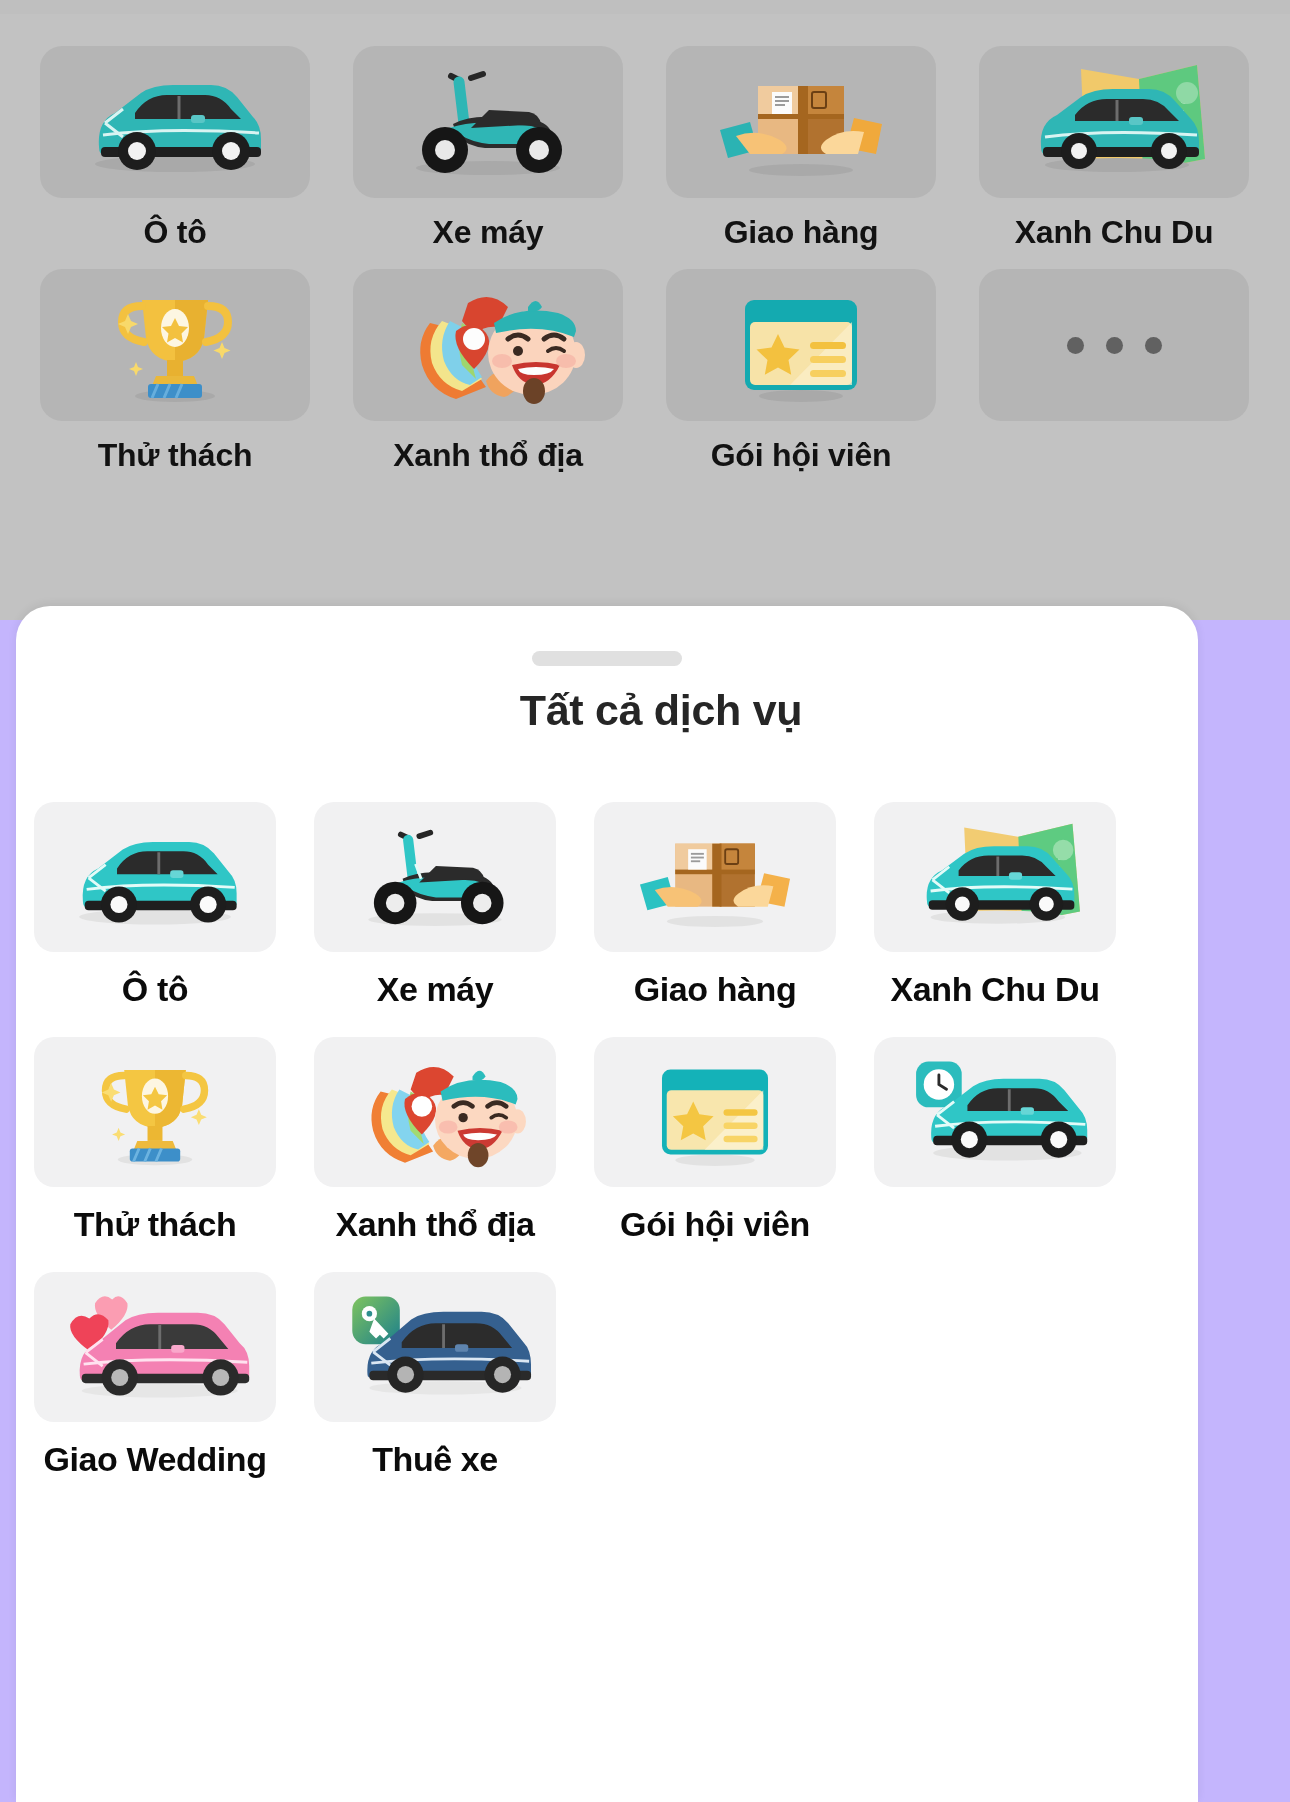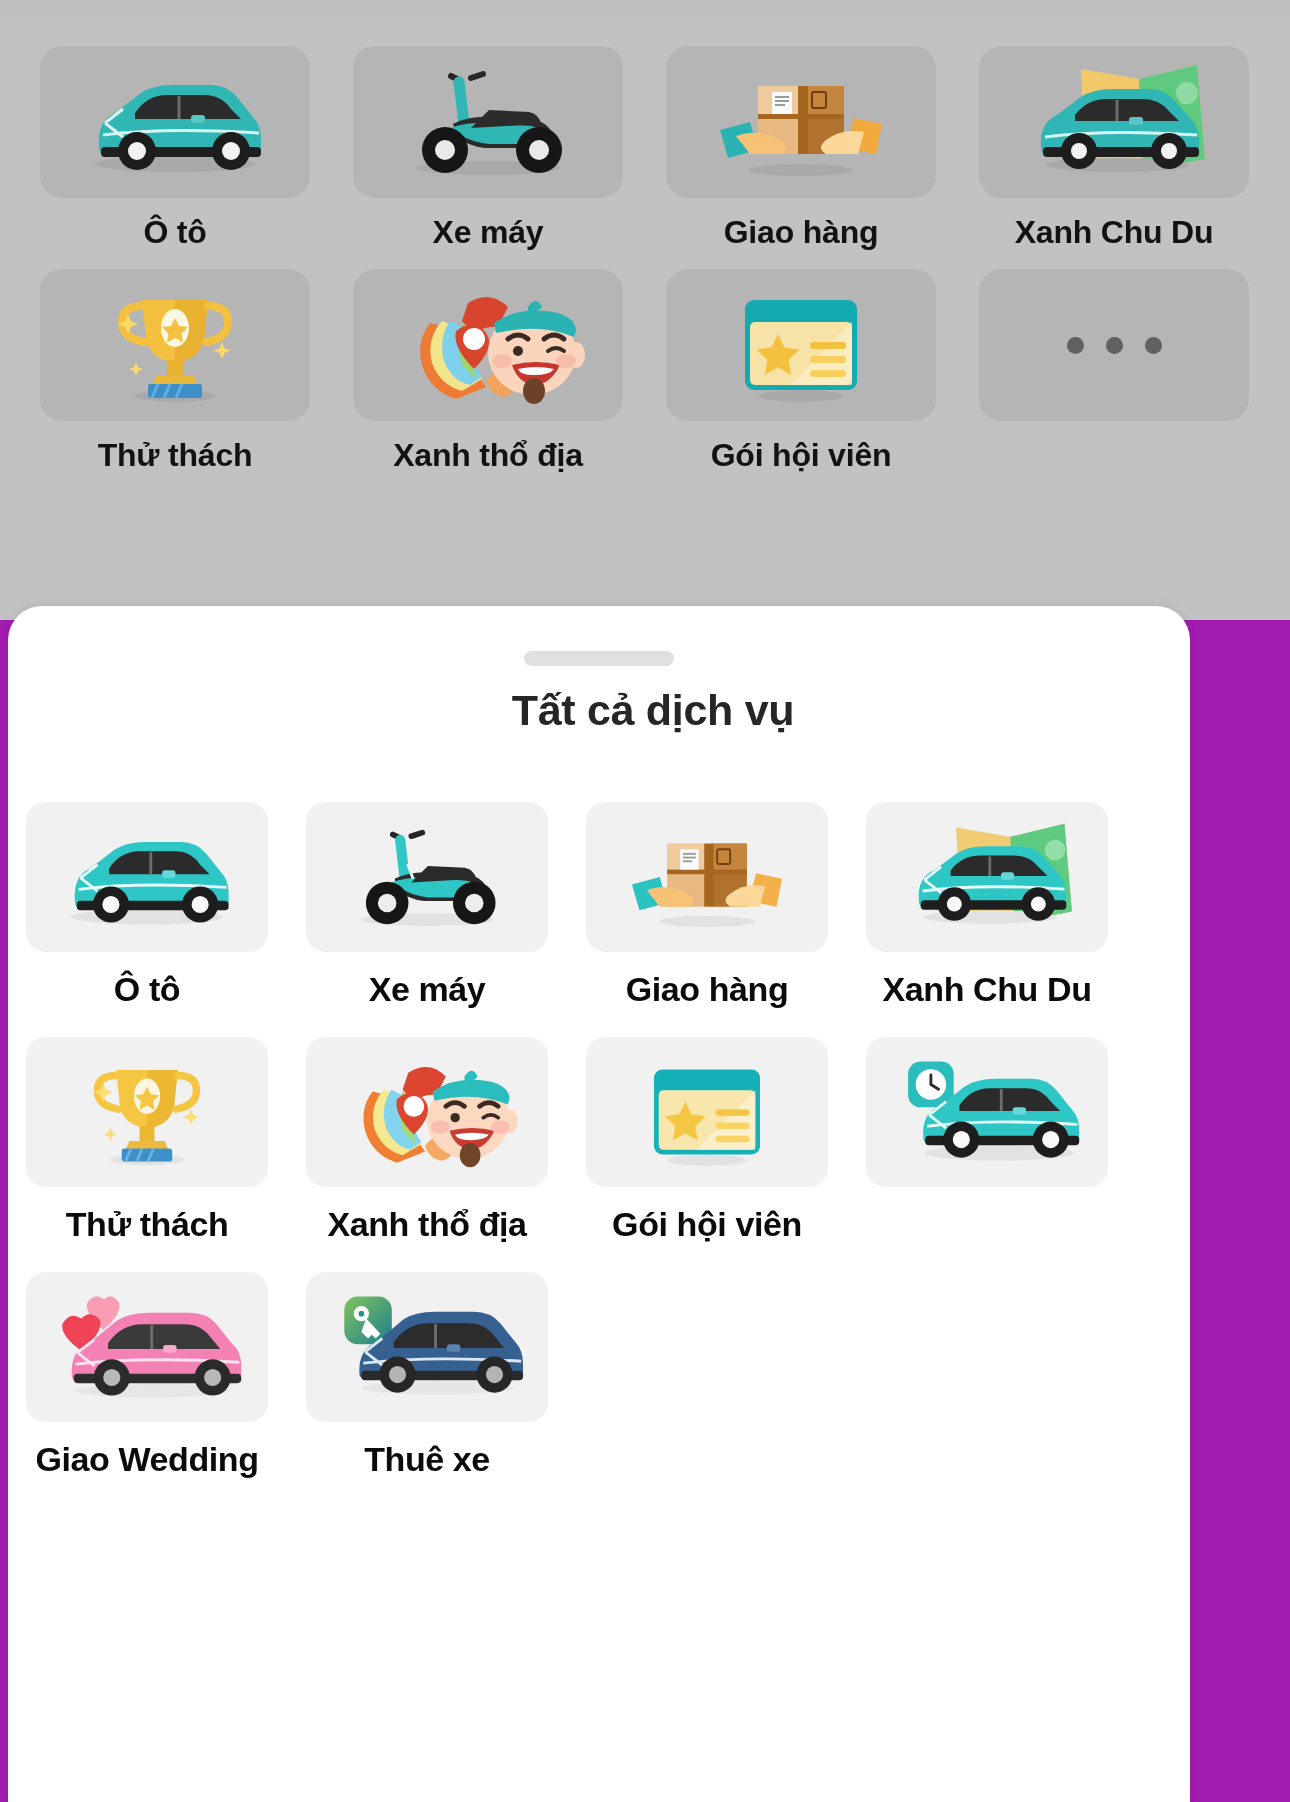--- a/index.html
+++ b/index.html
@@ -5,21 +5,21 @@
   * { box-sizing: border-box; margin: 0; padding: 0; }
   html, body {
     width: 1290px; height: 1802px;
     font-family: "Liberation Sans", sans-serif;
     background: #ffffff;
     overflow: hidden;
   }
   #app {
     position: relative;
     width: 1290px; height: 1802px;
-    background: #a21caf;
+    background: #c4b5fd;
   }
 
   
   .backdrop {
     position: absolute; left: 0; top: 0;
     width: 1290px; height: 620px;
     background: #c2c2c2;
     overflow: hidden;
   }
   .backdrop-strip {
@@ -51,21 +51,21 @@
     font-weight: 700;
     color: #121212;
     letter-spacing: -0.2px;
     white-space: nowrap;
   }
   .dots { display: flex; gap: 22px; align-items: center; }
   .dots span { width: 17px; height: 17px; border-radius: 50%; background: #616161; display: block; }
 
   
   .sheet {
-    position: absolute; left: 8px; top: 606px;
+    position: absolute; left: 16px; top: 606px;
     width: 1182px; height: 1196px;
     background: #ffffff;
     border-radius: 34px 34px 0 0;
     box-shadow: 0 -2px 10px rgba(0,0,0,0.07);
     overflow: hidden;
   }
   .drag-handle {
     position: absolute; left: 50%; top: 45px;
     transform: translateX(-50%);
     width: 150px; height: 15px;

